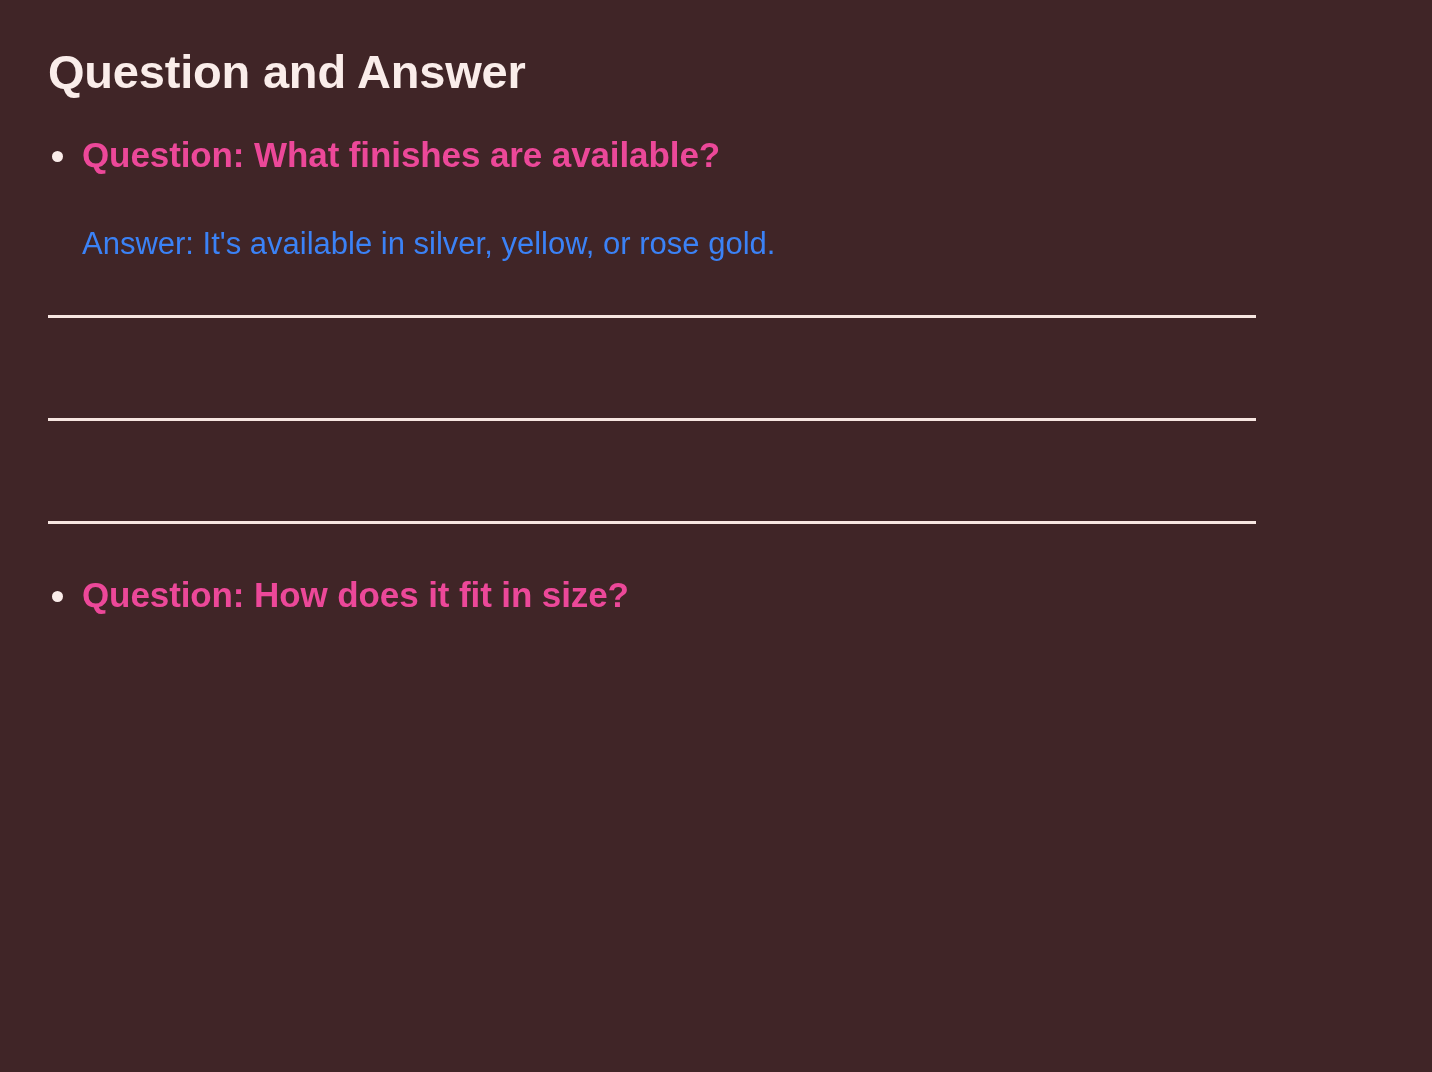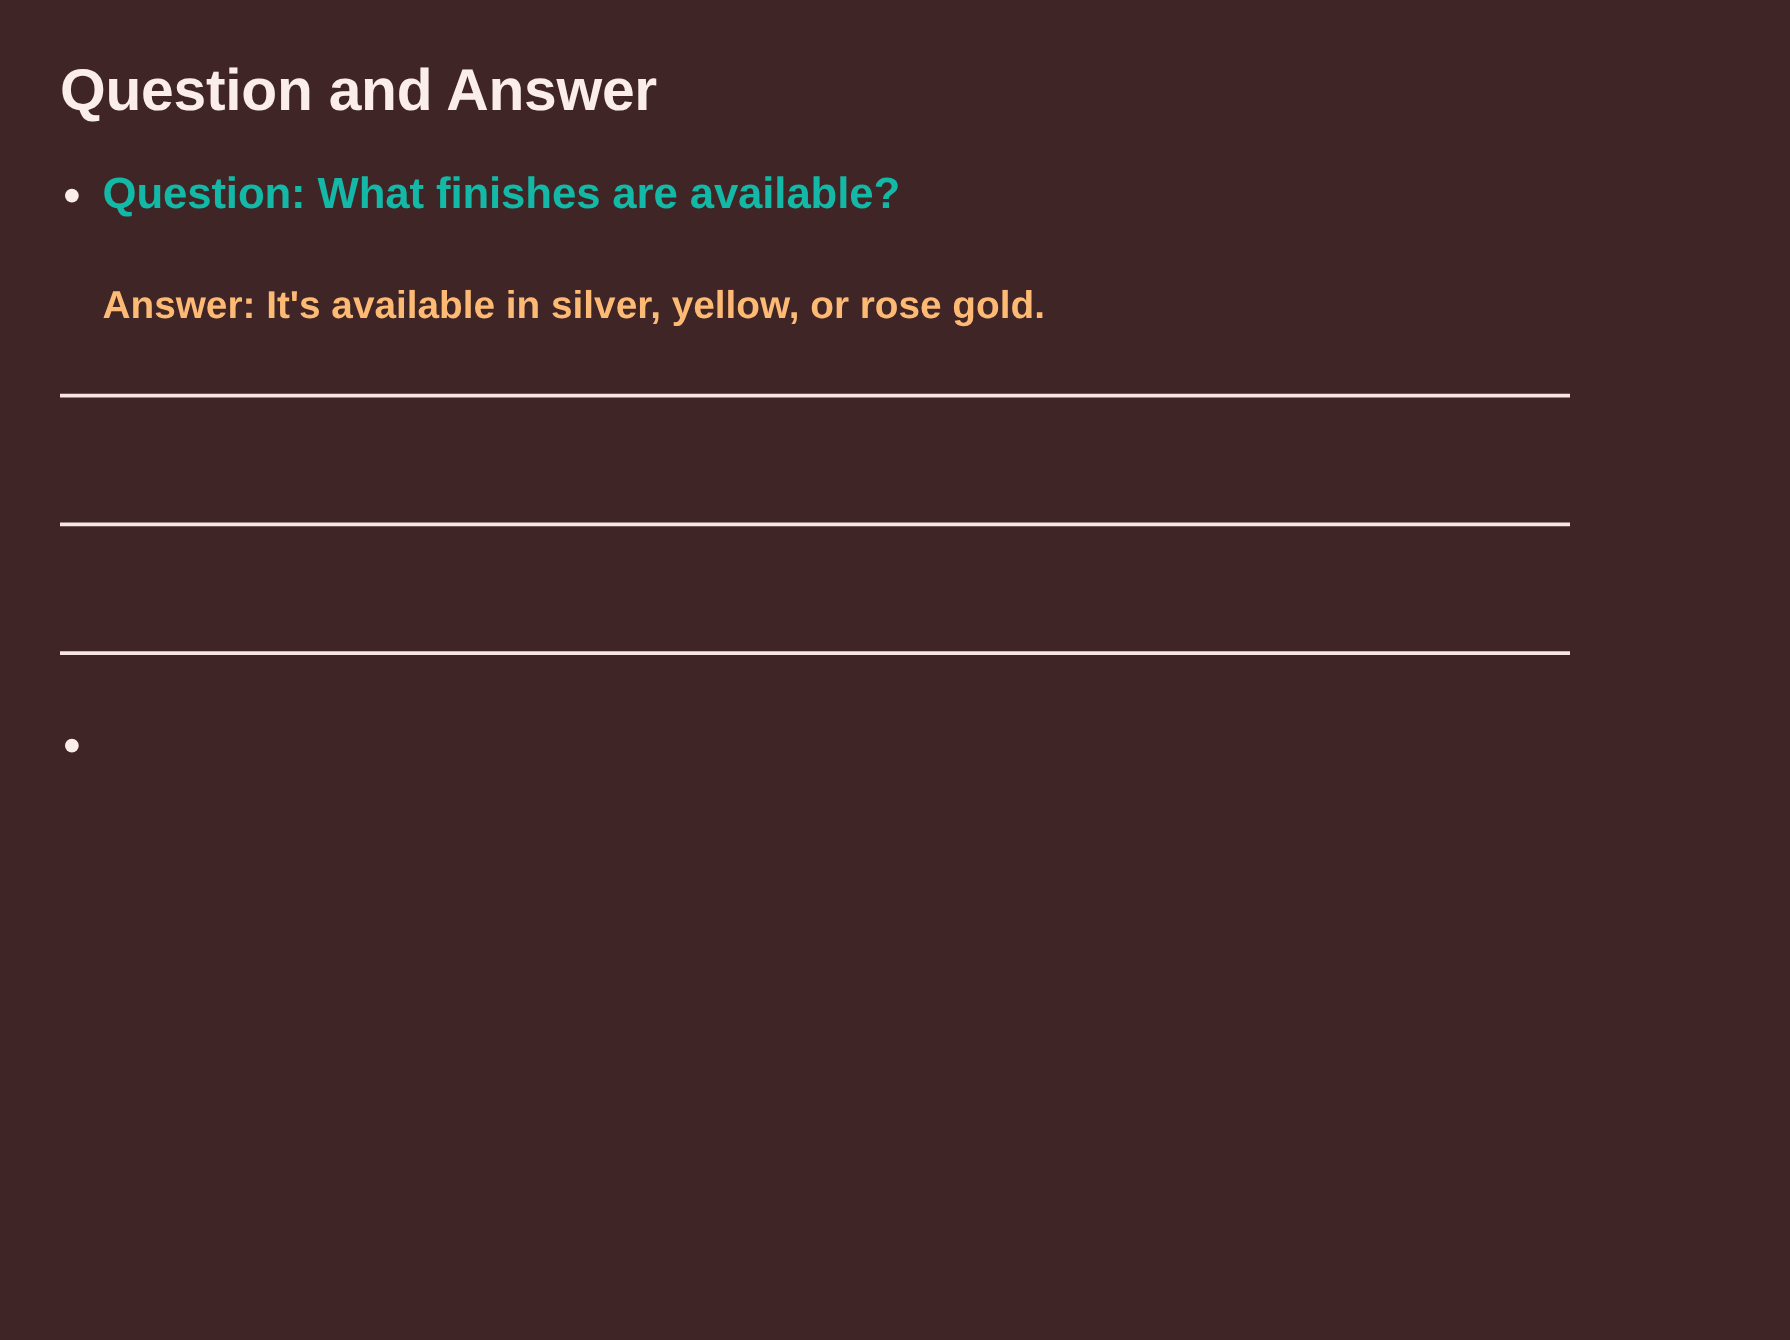--- a/index.html
+++ b/index.html
@@ -49,29 +49,29 @@
     height: 11px;
     border-radius: 50%;
     background: #faedea;
   }
   .qa-question {
     margin: 0;
     font-size: 35px;
     font-weight: 700;
     line-height: 1.25;
     letter-spacing: -0.1px;
-    color: #14b8a6;
+    color: #ec4899;
   }
   .qa-answer {
     margin: 0;
     padding-top: 48px;
     font-size: 31px;
-    font-weight: 700;
+    font-weight: 400;
     line-height: 1.25;
-    color: #fdba74;
+    color: #3b82f6;
   }
   .qa-divider {
     height: 0;
     border: 0;
     border-top: 3px solid #f7e6e1;
     margin: 51px 0 0 0;
   }
   .qa-block + .qa-block {
     margin-top: 0;
   }
@@ -104,17 +104,18 @@
     </li>
 
     <li class="qa-block">
       <hr class="qa-divider">
       <div class="qa-block-spacer"></div>
     </li>
 
     <li class="qa-block">
       <div class="qa-item">
         <span class="qa-bullet"></span>
+        <p class="qa-question">Question: How does it fit in size?</p>
       </div>
     </li>
 
   </ul>
 </div>
 
 </body></html>

